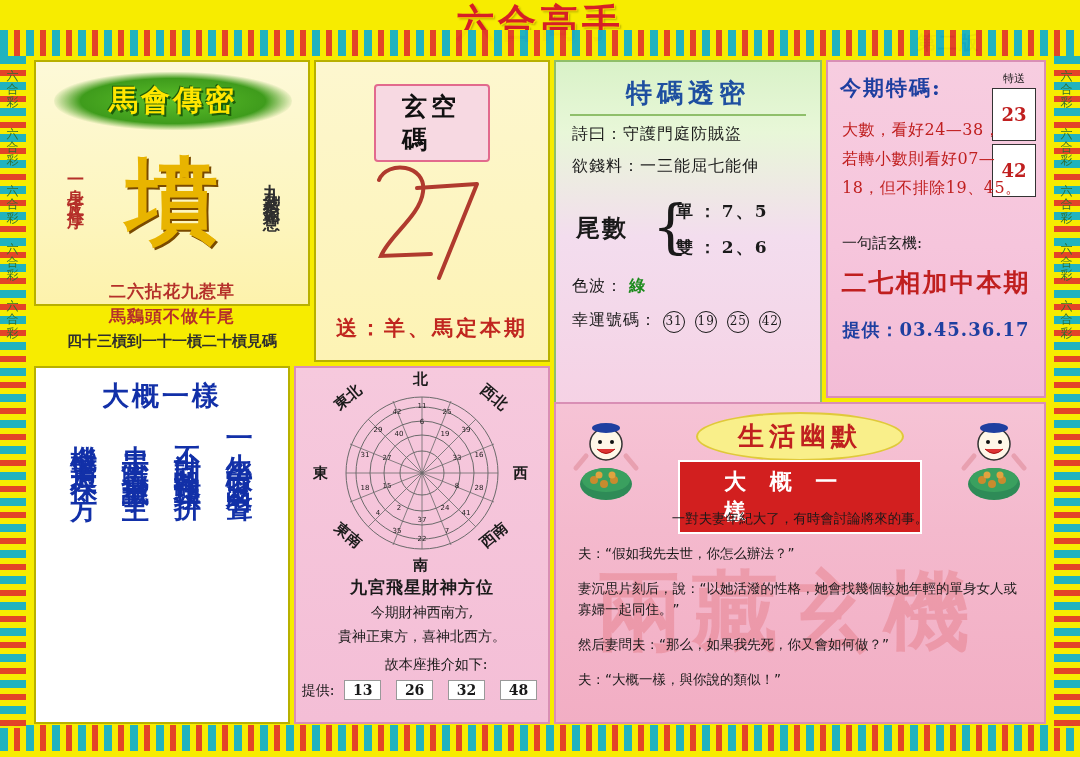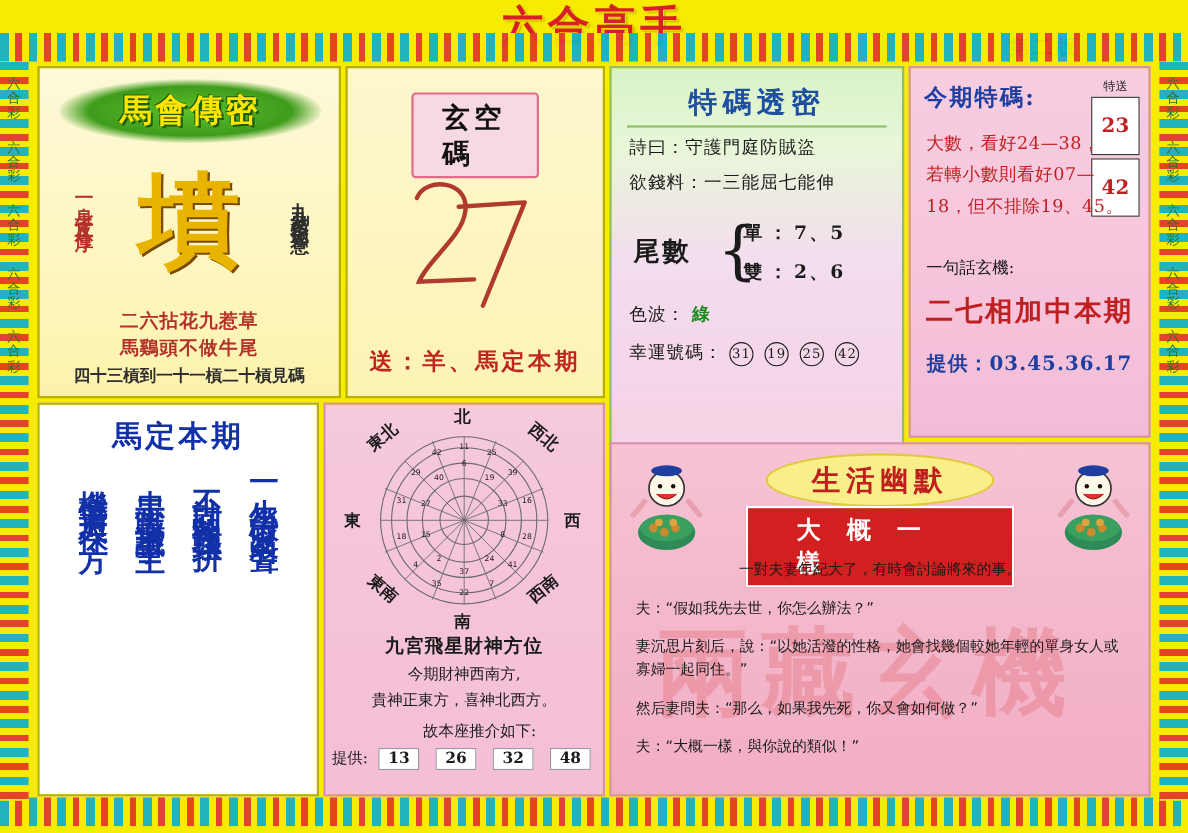--- a/index.html
+++ b/index.html
@@ -64,21 +64,21 @@
   }
 
   .content {
     position:absolute; left:30px; top:56px; width:1020px; height:672px;
   }
 
   .panel { position:absolute; box-sizing:border-box; }
 
   
   #p-mahui {
-    left:4px; top:4px; width:276px; height:302px;
+    left:4px; top:4px; width:276px; height:246px;
     background:linear-gradient(180deg,#fdf9d8 0%, #fdf6c0 60%, #fdf2ac 100%);
     border:2px solid #b8b000;
   }
   .mahui-banner {
     position:absolute; left:18px; top:10px; width:238px; height:58px;
   }
   .mahui-banner .leaf {
     position:absolute; inset:0;
     background:radial-gradient(ellipse at 50% 50%, #5cbf2a 0%, #3f9c1c 55%, rgba(63,156,28,0) 72%);
     border-radius:50%/60%;
@@ -439,21 +439,21 @@
         <div>大數，看好24—38，</div>
         <div>若轉小數則看好07—</div>
         <div>18，但不排除19、45。</div>
       </div>
       <div class="jq-hint">一句話玄機:</div>
       <div class="jq-key">二七相加中本期</div>
       <div class="jq-supply">提供：03.45.36.17</div>
     </div>
 
     <div class="panel" id="p-shengxiao">
-      <div class="sx-title">馬定本期</div>
+      <div class="sx-title">大概一樣</div>
       <div class="sx-poem">
         <div class="sx-col">一生勞碌出名聲</div>
         <div class="sx-col">不計回報埋頭拼</div>
         <div class="sx-col">忠于職責誠事主</div>
         <div class="sx-col">機警過人保一方</div>
       </div>
     </div>
 
     <div class="panel" id="p-jiugong">
       <div class="jg-compass">

